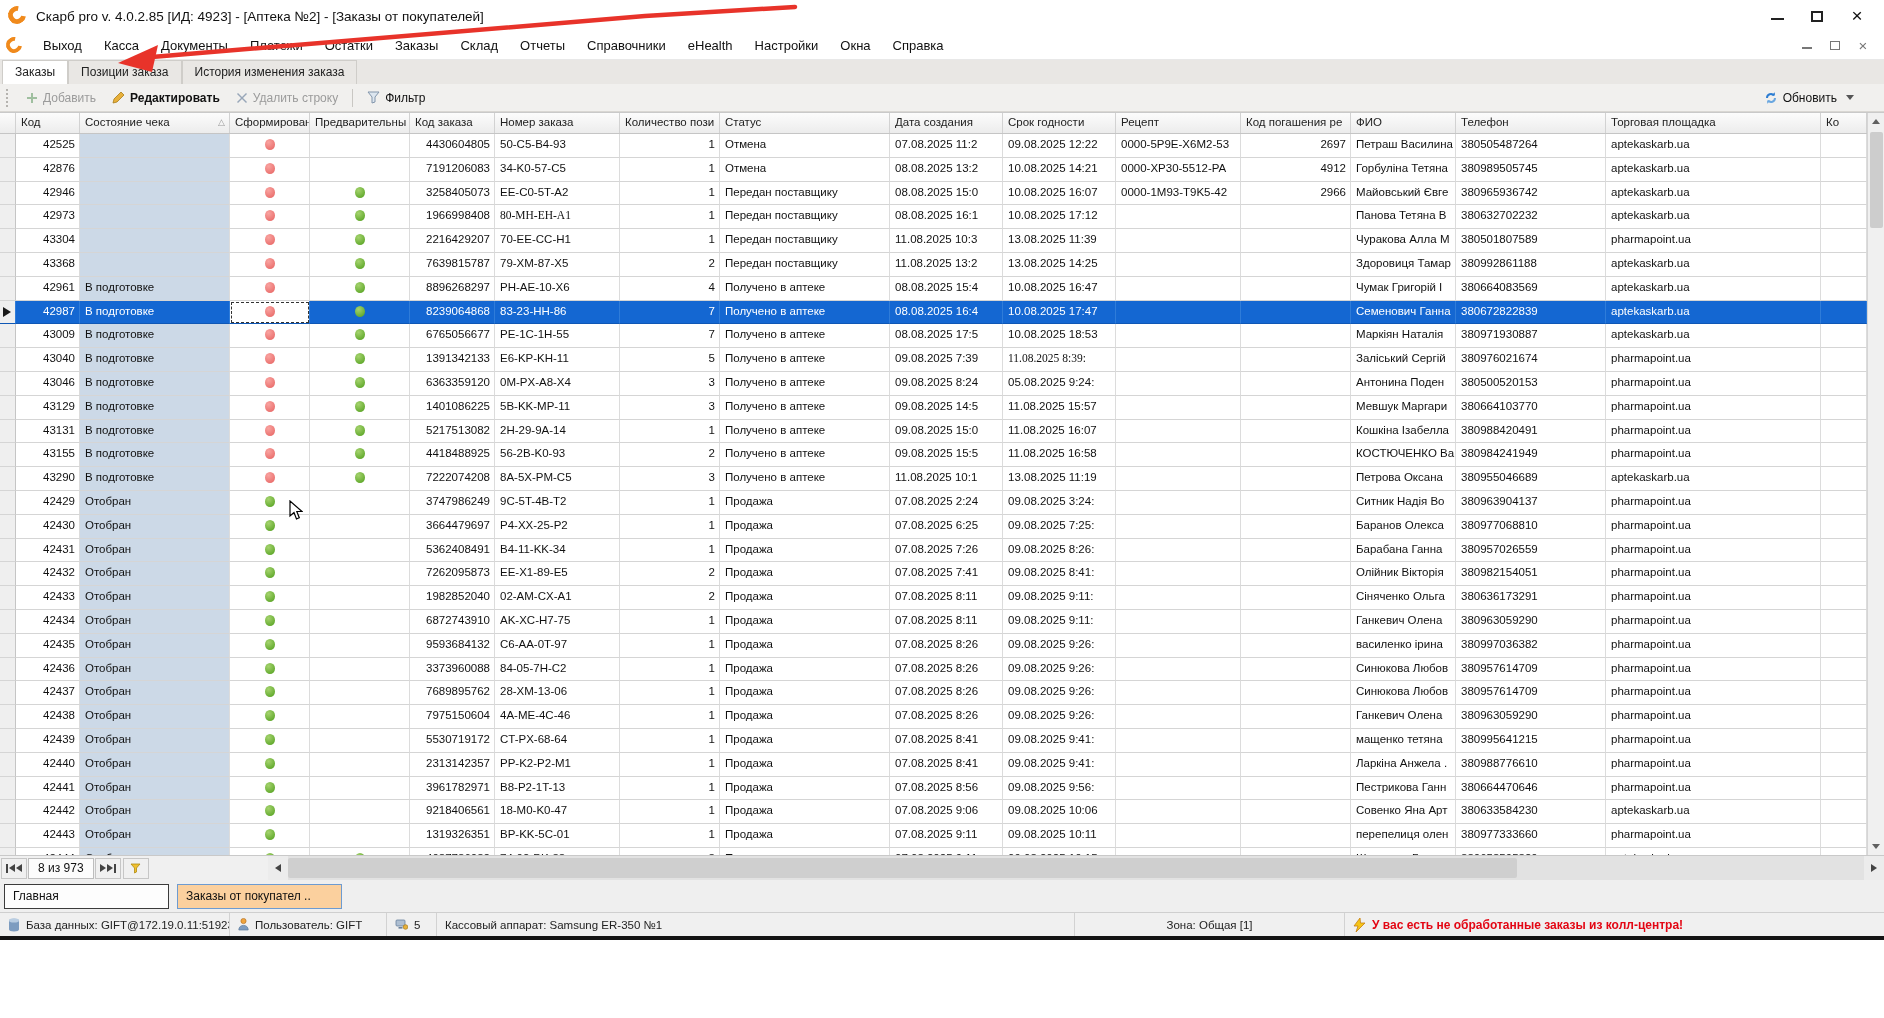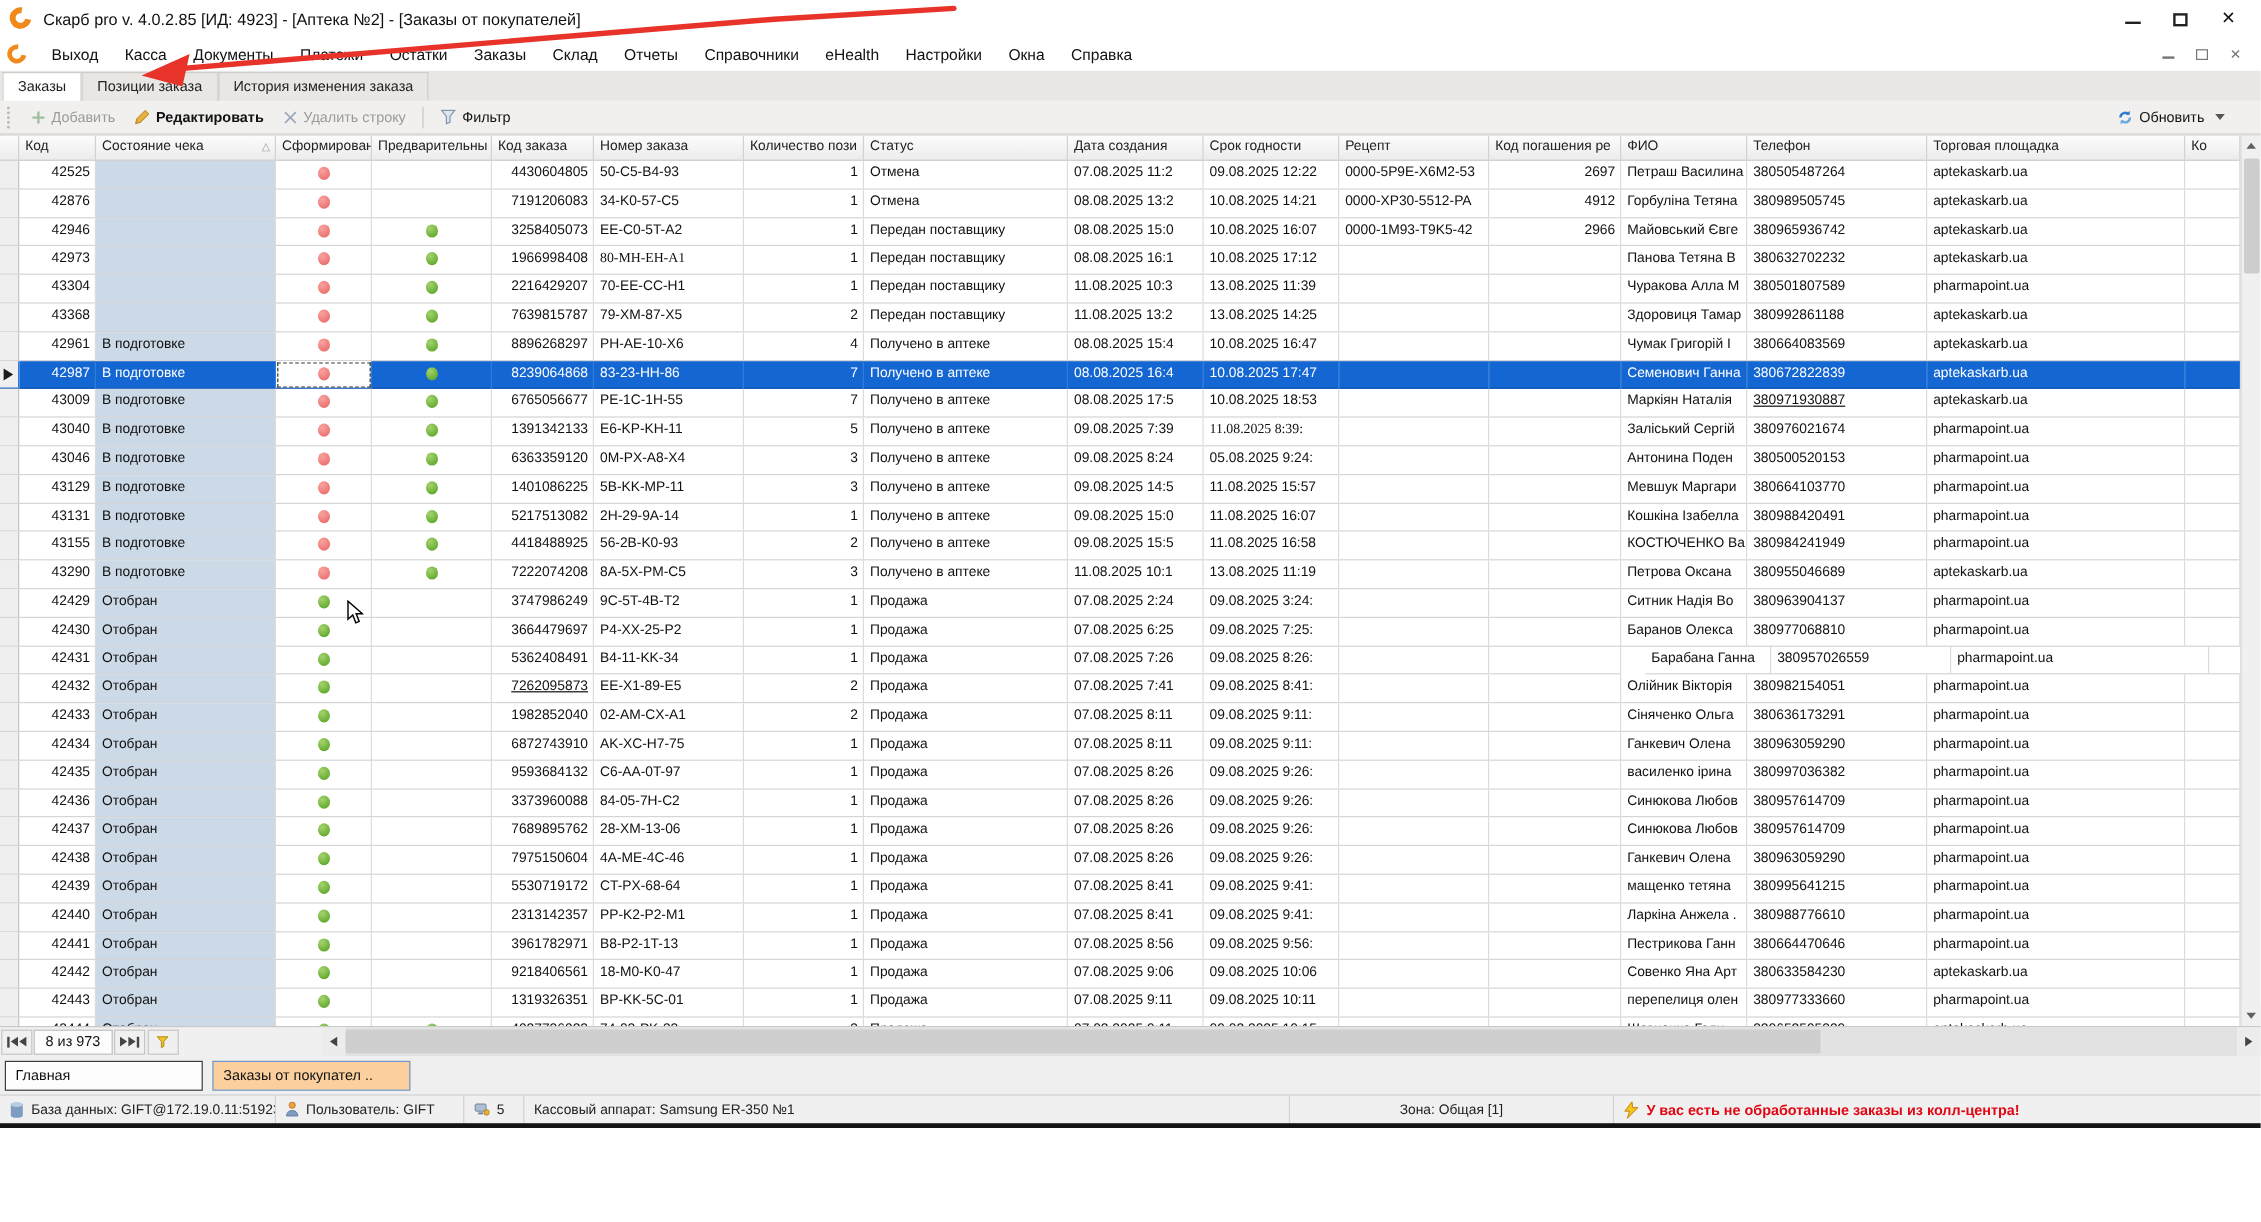--- a/index.html
+++ b/index.html
@@ -446,21 +446,21 @@
             <div class="td col-prelim dotcell" style="width: 100px;"><span class="dot green"></span></div>
             <div class="td col-order_code right" style="width: 85px;">6765056677</div>
             <div class="td col-order_num" style="width: 125px;">PE-1C-1H-55</div>
             <div class="td col-qty right" style="width: 100px;">7</div>
             <div class="td col-status" style="width: 170px;">Получено в аптеке</div>
             <div class="td col-created" style="width: 113px;">08.08.2025 17:5</div>
             <div class="td col-expires" style="width: 113px;">10.08.2025 18:53</div>
             <div class="td col-recipe" style="width: 125px;"></div>
             <div class="td col-redeem right" style="width: 110px;"></div>
             <div class="td col-fio" style="width: 105px;">Маркіян Наталія</div>
-            <div class="td col-phone" style="width: 150px; text-decoration: underline;">380971930887</div>
+            <div class="td col-phone" style="width: 150px;">380971930887</div>
             <div class="td col-platform" style="width: 215px;">aptekaskarb.ua</div>
             <div class="td col-ko" style="width: 46px;"></div>
           </div>
           <div class="tr">
             <div class="td col-indicator" style="width: 16px;"></div>
             <div class="td col-code right" style="width: 64px;">43040</div>
             <div class="td col-state" style="width: 150px;">В подготовке</div>
             <div class="td col-formed dotcell" style="width: 80px;"><span class="dot red"></span></div>
             <div class="td col-prelim dotcell" style="width: 100px;"><span class="dot green"></span></div>
             <div class="td col-order_code right" style="width: 85px;">1391342133</div>
@@ -616,32 +616,32 @@
             <div class="td col-formed dotcell" style="width: 80px;"><span class="dot green"></span></div>
             <div class="td col-prelim dotcell" style="width: 100px;"></div>
             <div class="td col-order_code right" style="width: 85px;">5362408491</div>
             <div class="td col-order_num" style="width: 125px;">B4-11-KK-34</div>
             <div class="td col-qty right" style="width: 100px;">1</div>
             <div class="td col-status" style="width: 170px;">Продажа</div>
             <div class="td col-created" style="width: 113px;">07.08.2025 7:26</div>
             <div class="td col-expires" style="width: 113px;">09.08.2025 8:26:</div>
             <div class="td col-recipe" style="width: 125px;"></div>
             <div class="td col-redeem right" style="width: 110px;"></div>
-            <div class="td col-fio" style="width: 105px; margin-left: 20px;">Барабана Ганна</div>
+            <div class="td col-fio" style="width: 105px;">Барабана Ганна</div>
             <div class="td col-phone" style="width: 150px;">380957026559</div>
             <div class="td col-platform" style="width: 215px;">pharmapoint.ua</div>
             <div class="td col-ko" style="width: 46px;"></div>
           </div>
           <div class="tr">
             <div class="td col-indicator" style="width: 16px;"></div>
             <div class="td col-code right" style="width: 64px;">42432</div>
             <div class="td col-state" style="width: 150px;">Отобран</div>
             <div class="td col-formed dotcell" style="width: 80px;"><span class="dot green"></span></div>
             <div class="td col-prelim dotcell" style="width: 100px;"></div>
-            <div class="td col-order_code right" style="width: 85px; text-decoration: underline;">7262095873</div>
+            <div class="td col-order_code right" style="width: 85px;">7262095873</div>
             <div class="td col-order_num" style="width: 125px;">EE-X1-89-E5</div>
             <div class="td col-qty right" style="width: 100px;">2</div>
             <div class="td col-status" style="width: 170px;">Продажа</div>
             <div class="td col-created" style="width: 113px;">07.08.2025 7:41</div>
             <div class="td col-expires" style="width: 113px;">09.08.2025 8:41:</div>
             <div class="td col-recipe" style="width: 125px;"></div>
             <div class="td col-redeem right" style="width: 110px;"></div>
             <div class="td col-fio" style="width: 105px;">Олійник Вікторія</div>
             <div class="td col-phone" style="width: 150px;">380982154051</div>
             <div class="td col-platform" style="width: 215px;">pharmapoint.ua</div>

